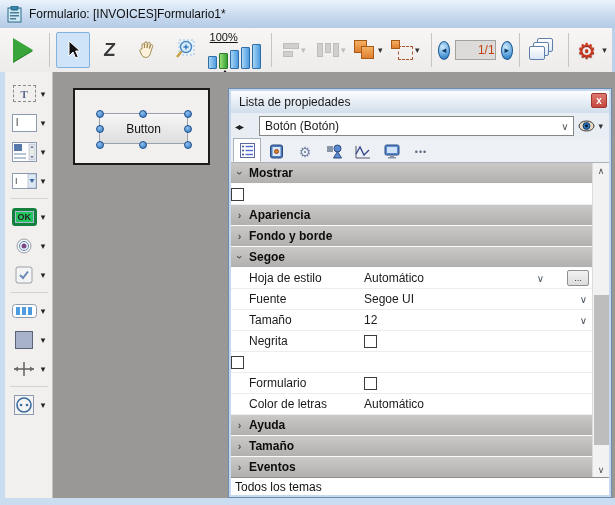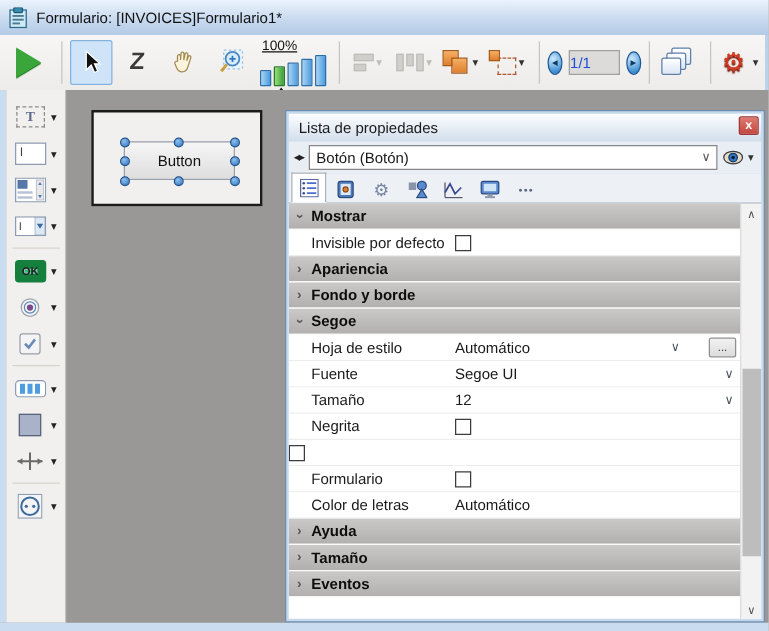--- a/index.html
+++ b/index.html
@@ -44,21 +44,21 @@
   .layer-sq .b1 { left:0; top:0; }
   .layer-sq .b2 { left:7px; top:6px; }
   .group-ic { position:relative; width:22px; height:20px; }
   .group-ic .dash { position:absolute; right:0; bottom:0; width:15px; height:14px; border:1px dashed #b05530; }
   .group-ic .sq { position:absolute; left:0; top:0; width:9px; height:9px; background:linear-gradient(#f4b062,#e07f30); border:1px solid #a85a18; }
 
   .navbtn { width:19px; height:19px; border-radius:50%; border:1px solid #1d5a94;
     background:radial-gradient(circle at 35% 30%, #cfeafc, #4a96d6 70%, #2e75b4);
     display:flex; align-items:center; justify-content:center; color:#0a3a66; font-size:9px; }
   .pagefield { width:66px; height:20px; background:#dcdbd9; border:1px solid #a3a19e;
-    display:flex; align-items:center; justify-content:flex-start; margin:0 5px; color:#1d4ed8; }
+    display:flex; align-items:center; justify-content:flex-end; margin:0 5px; color:#c2410c; }
 
   .pages-ic { position:relative; width:26px; height:24px; }
   .pages-ic div { position:absolute; width:16px; height:14px; background:linear-gradient(#ffffff,#dbe6f4); border:1px solid #5f7faa; border-radius:2px; }
   .pages-ic .p1 { left:8px; top:0; } .pages-ic .p2 { left:4px; top:4px; } .pages-ic .p3 { left:0; top:8px; }
 
   .redgear { font-size:21px; color:#cf3a22; line-height:21px; text-shadow:0 1px 1px #7a1808; }
 
   .zglyph { font-size:19px; font-weight:bold; color:#3a3a3a; transform:skewX(-6deg); }
 
   
@@ -84,21 +84,21 @@
   
   .panel { position:absolute; left:228px; top:88px; width:384px; height:410px;
     background:#c6d9ec; border:1px solid #6e8bb0; padding:2px; display:flex; flex-direction:column; }
   .ptitle { height:22px; background:linear-gradient(#fcfdff,#d2deec); display:flex; align-items:center;
     padding-left:8px; position:relative; flex:0 0 22px; }
   .pclose { position:absolute; right:2px; top:2px; width:16px; height:15px; border-radius:2px;
     background:linear-gradient(#dd7a72,#c4473f); border:1px solid #9e352e; color:#fff;
     font-size:10px; font-weight:bold; display:flex; align-items:center; justify-content:center; line-height:10px; }
   .pselrow { height:26px; flex:0 0 26px; background:#e9eef5; display:flex; align-items:center; padding:0 4px; gap:4px; }
   .objnav { font-size:10px; color:#222; letter-spacing:-1px; }
-  .objdd { flex:1; height:20px; background:#fff; border:1px solid #878787; display:flex; align-items:center; padding:0 5px; }
+  .objdd { flex:1; height:20px; background:#fff; border:1px solid #878787; display:flex; align-items:center; padding:0 5px;margin-left:12px; }
   .objdd .txt { flex:1; }
   .ddchev { color:#555; font-size:10px; }
   .eyewrap { display:flex; align-items:center; gap:1px; padding-right:2px; }
 
   .ptabs { height:24px; flex:0 0 24px; background:#edf0f4; border-bottom:1px solid #a9b1bb;
     display:flex; align-items:flex-end; padding-left:2px; gap:1px; }
   .ptab { width:28px; height:21px; display:flex; align-items:center; justify-content:center; }
   .ptab.sel { background:#fff; border:1px solid #a9b1bb; border-bottom:1px solid #fff; height:24px; }
   .dots3 { color:#5a6a80; font-size:9px; letter-spacing:1px; }
 
@@ -275,21 +275,21 @@
           <text x="3" y="11" font-size="9" fill="#444">I</text>
           <rect x="16" y="1" width="8" height="14" fill="#dce8f4" stroke="#8d9bb0" stroke-width="0.5"></rect>
           <path d="M17.5,6 L22.5,6 L20,10 Z" fill="#3a6aa0"></path>
         </svg>
       </span>
         <span class="scaret">▾</span>
     </div>
     <div class="colsep"></div>
     <div class="titem">
       <span class="tico">
-        <span style="width:25px;height:18px;border:7px solid #15803d;border-radius:3px;background:#22c55e;box-shadow:inset 0 0 0 1px #aab8d0;display:flex;align-items:center;justify-content:center;font-size:9px;font-weight:bold;color:#222">OK</span>
+        <span style="width:25px;height:18px;border:3px solid #15803d;border-radius:3px;background:#22c55e;box-shadow:inset 0 0 0 1px #aab8d0;display:flex;align-items:center;justify-content:center;font-size:9px;font-weight:bold;color:#222">OK</span>
       </span>
         <span class="scaret">▾</span>
     </div>
     <div class="titem">
       <span class="tico">
         <svg width="16" height="16" viewBox="0 0 16 16">
           <circle cx="8" cy="8" r="7" fill="#f4f4f4" stroke="#9aa0a8"></circle>
           <circle cx="8" cy="8" r="4.5" fill="none" stroke="#5a8ac0"></circle>
           <circle cx="8" cy="8" r="2.5" fill="#7a4a88"></circle>
         </svg>
@@ -437,21 +437,20 @@
 
     <div class="pgrid">
       <div class="rows">
 
         <div class="prow sec">
           <span class="chev exp">›</span>
           <span class="plabel">Mostrar</span>
         </div>
 
         <div class="prow item">
-          <span class="plabel">Invisible por defecto</span>
           <span class="pval">
               <span class="cb"></span>
             </span>
         </div>
 
         <div class="prow sec">
           <span class="chev">›</span>
           <span class="plabel">Apariencia</span>
         </div>
 
@@ -534,15 +533,18 @@
 
       </div>
 
       <div class="vscroll">
         <span class="varrow up">∧</span>
         <span class="vthumb"></span>
         <span class="varrow dn">∨</span>
       </div>
     </div>
 
+    <div class="pstatus">
+      <span>Todos los temas</span>
+    </div>
   </div>
 
 </div>
 
 </body></html>

